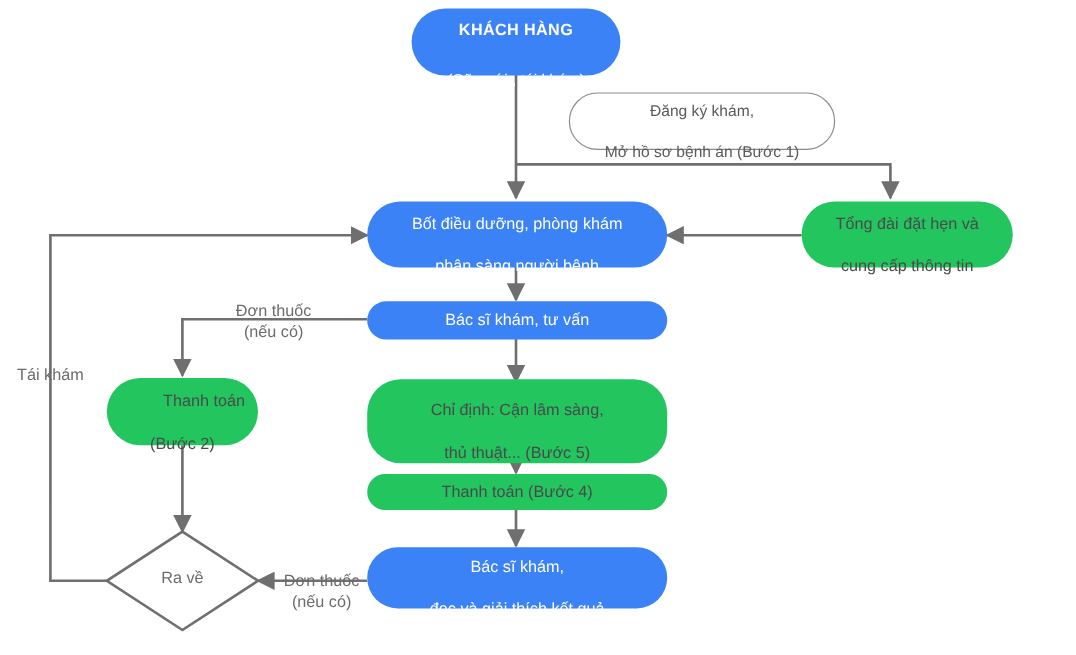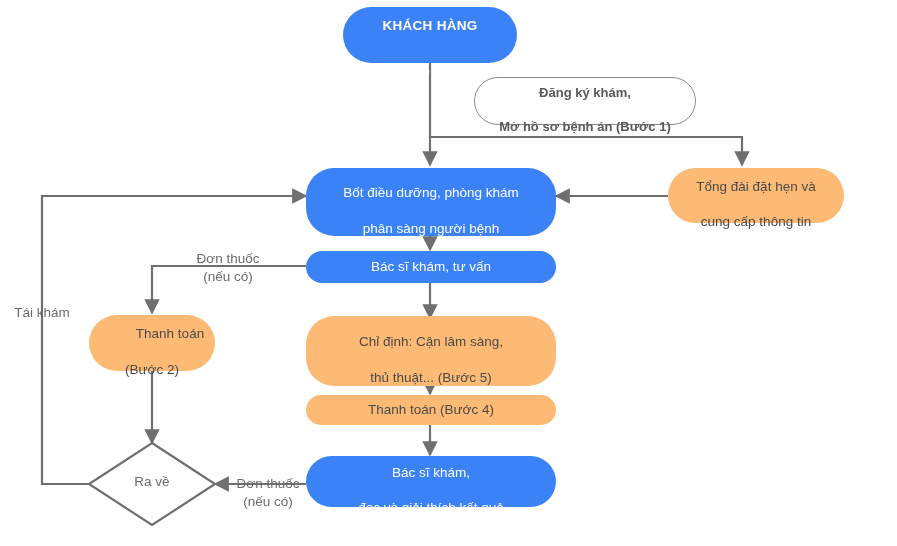--- a/index.html
+++ b/index.html
@@ -4,22 +4,22 @@
 <style>
   html,body{margin:0;padding:0;background:#ffffff;}
   body{width:897px;height:546px;overflow:hidden;
        font-family:"Liberation Sans","DejaVu Sans",sans-serif;}
   #stage{position:relative;width:897px;height:546px;background:#fff;}
   svg.layer{position:absolute;left:0;top:0;width:897px;height:546px;}
   .node{position:absolute;display:flex;align-items:center;justify-content:center;
         text-align:center;box-sizing:border-box;}
   .node span{display:block;line-height:1.32;white-space:pre-line;}
   .grey{background:#3b82f6;color:#ffffff;border-radius:28px;}
-  .teal{background:#fdba74;color:#4a4a4a;border-radius:28px;}
-  .outline{background:#ffffff;color:#5a5a5a;border:1.6px solid #8b8b8b;border-radius:26px;font-weight:bold;}
+  .teal{background:#22c55e;color:#4a4a4a;border-radius:28px;}
+  .outline{background:#ffffff;color:#5a5a5a;border:1.6px solid #8b8b8b;border-radius:26px;}
   .edge-label{position:absolute;color:#6b6b6b;text-align:center;line-height:1.35;
               white-space:pre-line;margin-top:32px;}
   .diamond-label{position:absolute;color:#6b6b6b;text-align:center;}
 </style>
 </head>
 <body>
 
 <div id="stage">
 
   <svg class="layer" viewBox="0 0 897 546" xmlns="http://www.w3.org/2000/svg">
@@ -67,21 +67,21 @@
     </span>
   </div>
 
   <div class="node outline" style="left:474px;top:77px;width:222px;height:48px;font-size:13px;">
     <span>
       <i style="font-style:normal;">Đăng ký khám,</i><br>
       <i style="font-style:normal;">Mở hồ sơ bệnh án (Bước 1)</i>
     </span>
   </div>
 
-  <div class="node grey" style="left:306px;top:168px;width:250px;height:68px;font-size:13.5px;">
+  <div class="node grey" style="left:306px;top:168px;width:250px;height:55px;font-size:13.5px;">
     <span>
       <i style="font-style:normal;">Bốt điều dưỡng, phòng khám</i><br>
       <i style="font-style:normal;">phân sàng người bệnh</i>
     </span>
   </div>
 
   <div class="node teal" style="left:668px;top:168px;width:176px;height:55px;font-size:13.5px;">
     <span>
       <i style="font-style:normal;">Tổng đài đặt hẹn và</i><br>
       <i style="font-style:normal;">cung cấp thông tin</i>

